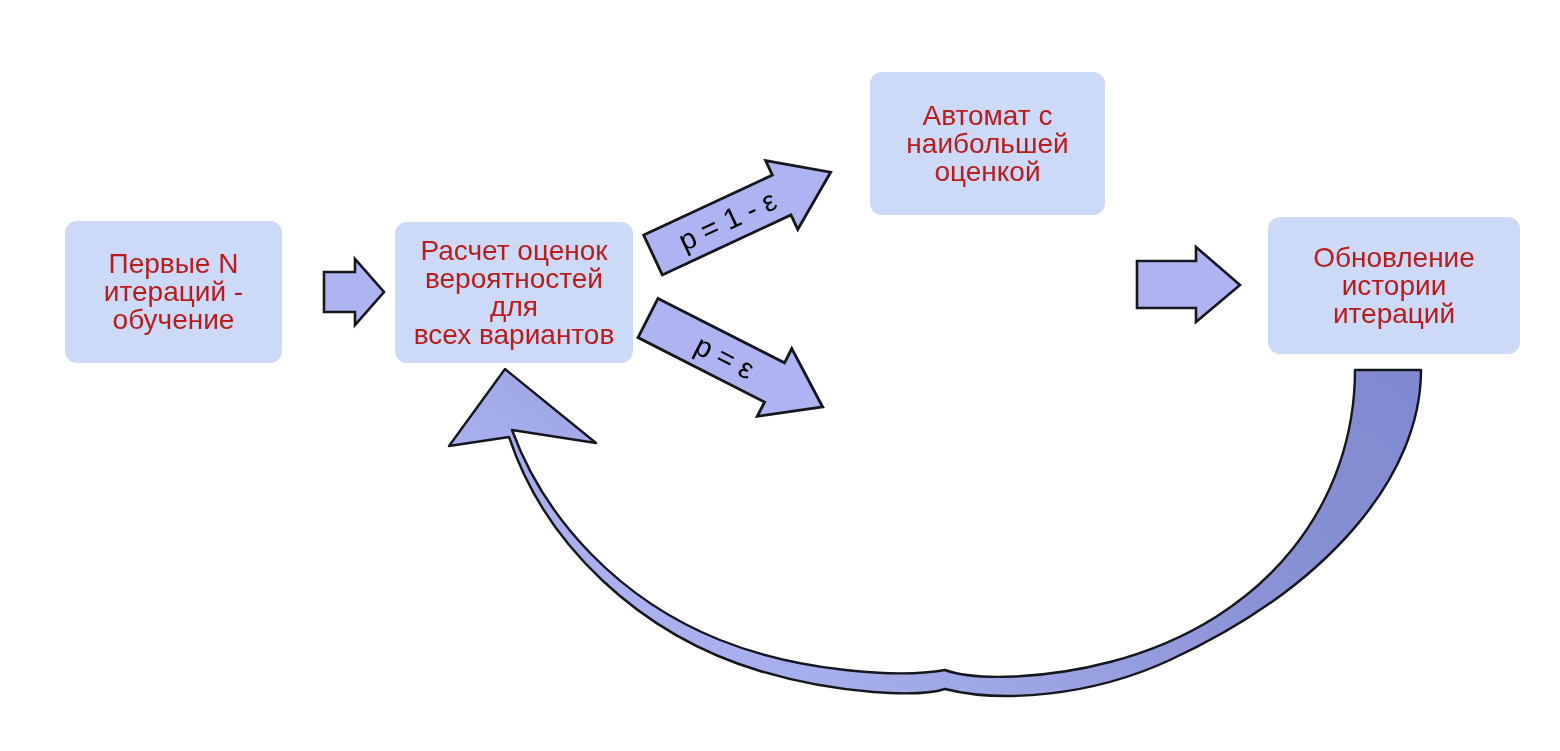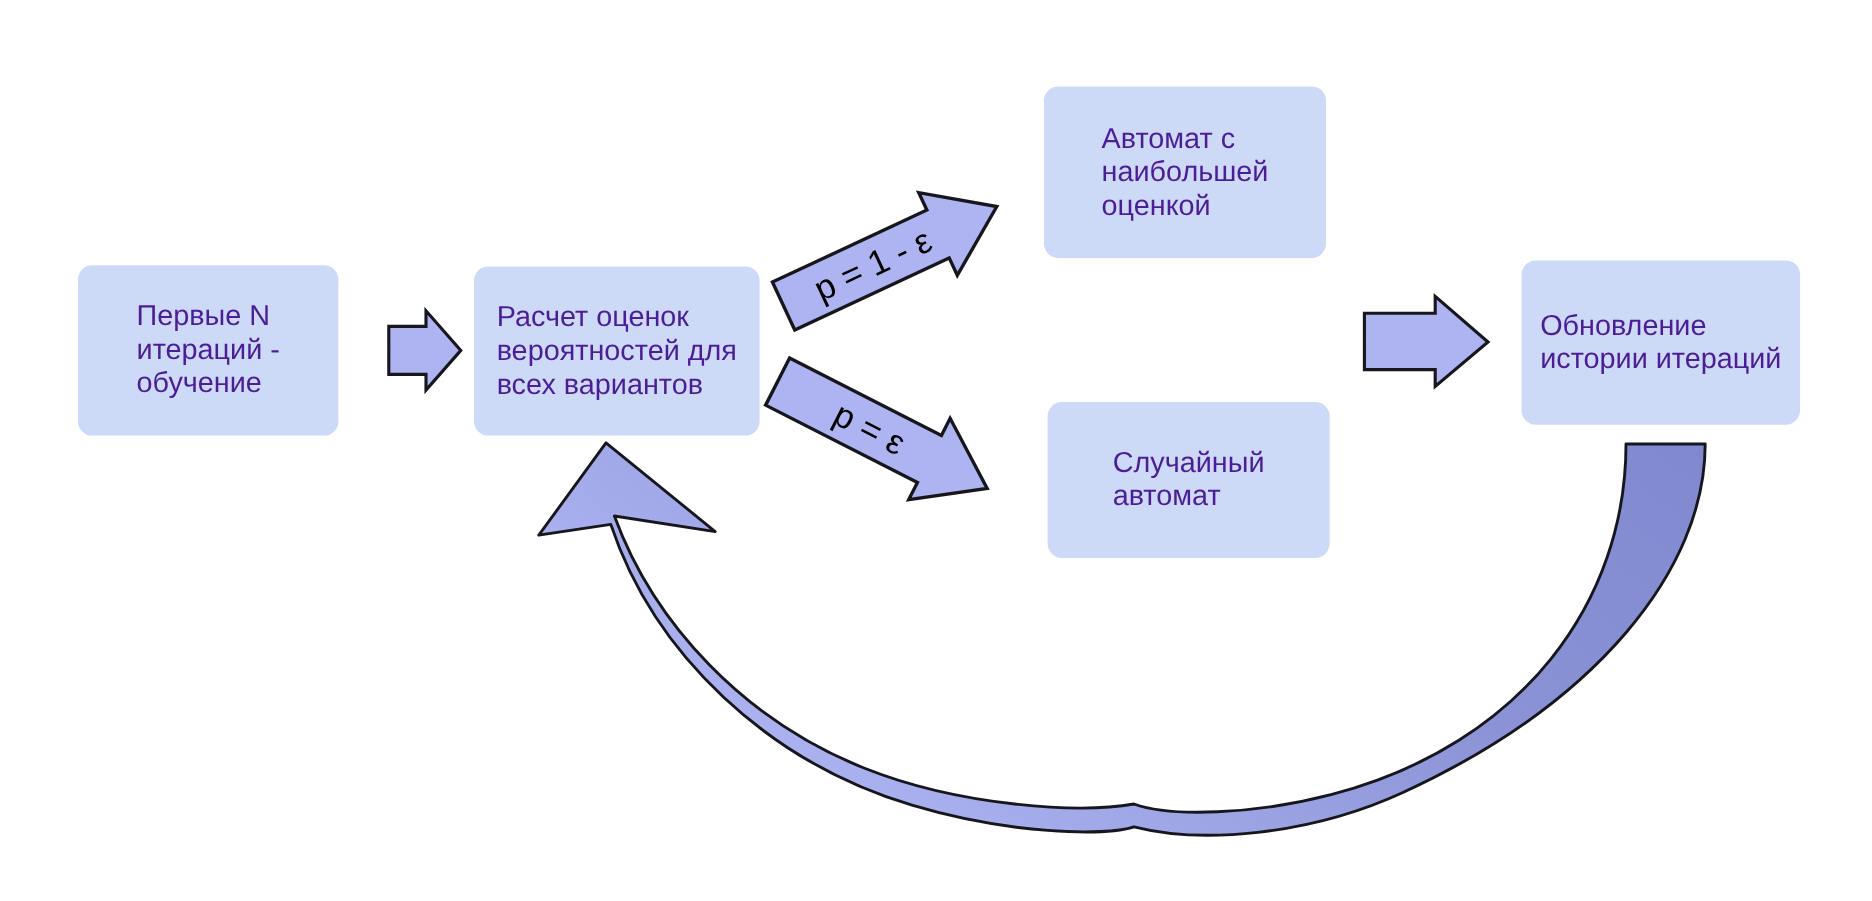--- a/index.html
+++ b/index.html
@@ -17,23 +17,23 @@
     background: #ffffff;
     overflow: hidden;
   }
   .node {
     position: absolute;
     background: #ccd9f7;
     border-radius: 12px;
     display: flex;
     align-items: center;
     justify-content: center;
-    text-align: left;
-    color: #4c1d95;
-    font-size: 24px;
+    text-align: center;
+    color: #b91c1c;
+    font-size: 28px;
     line-height: 28px;
     box-sizing: border-box;
     padding: 4px 10px;
     white-space: pre-line;
   }
   .svg-layer {
     position: absolute;
     left: 0;
     top: 0;
     width: 1560px;
@@ -114,23 +114,19 @@
 вероятностей для
 всех вариантов</span>
   </div>
 
   <div class="node" style="left:870px; top:72px; width:235px; height:143px;">
     <span>Автомат с
 наибольшей
 оценкой</span>
   </div>
 
-  <div class="node" style="left:873px; top:335px; width:235px; height:130px;">
-    <span>Случайный
-автомат</span>
-  </div>
 
-  <div class="node" style="left:1268px; top:217px; width:232px; height:137px;">
+  <div class="node" style="left:1268px; top:217px; width:252px; height:137px;">
     <span>Обновление
 истории итераций</span>
   </div>
 
 </div>
 
 </body></html>

